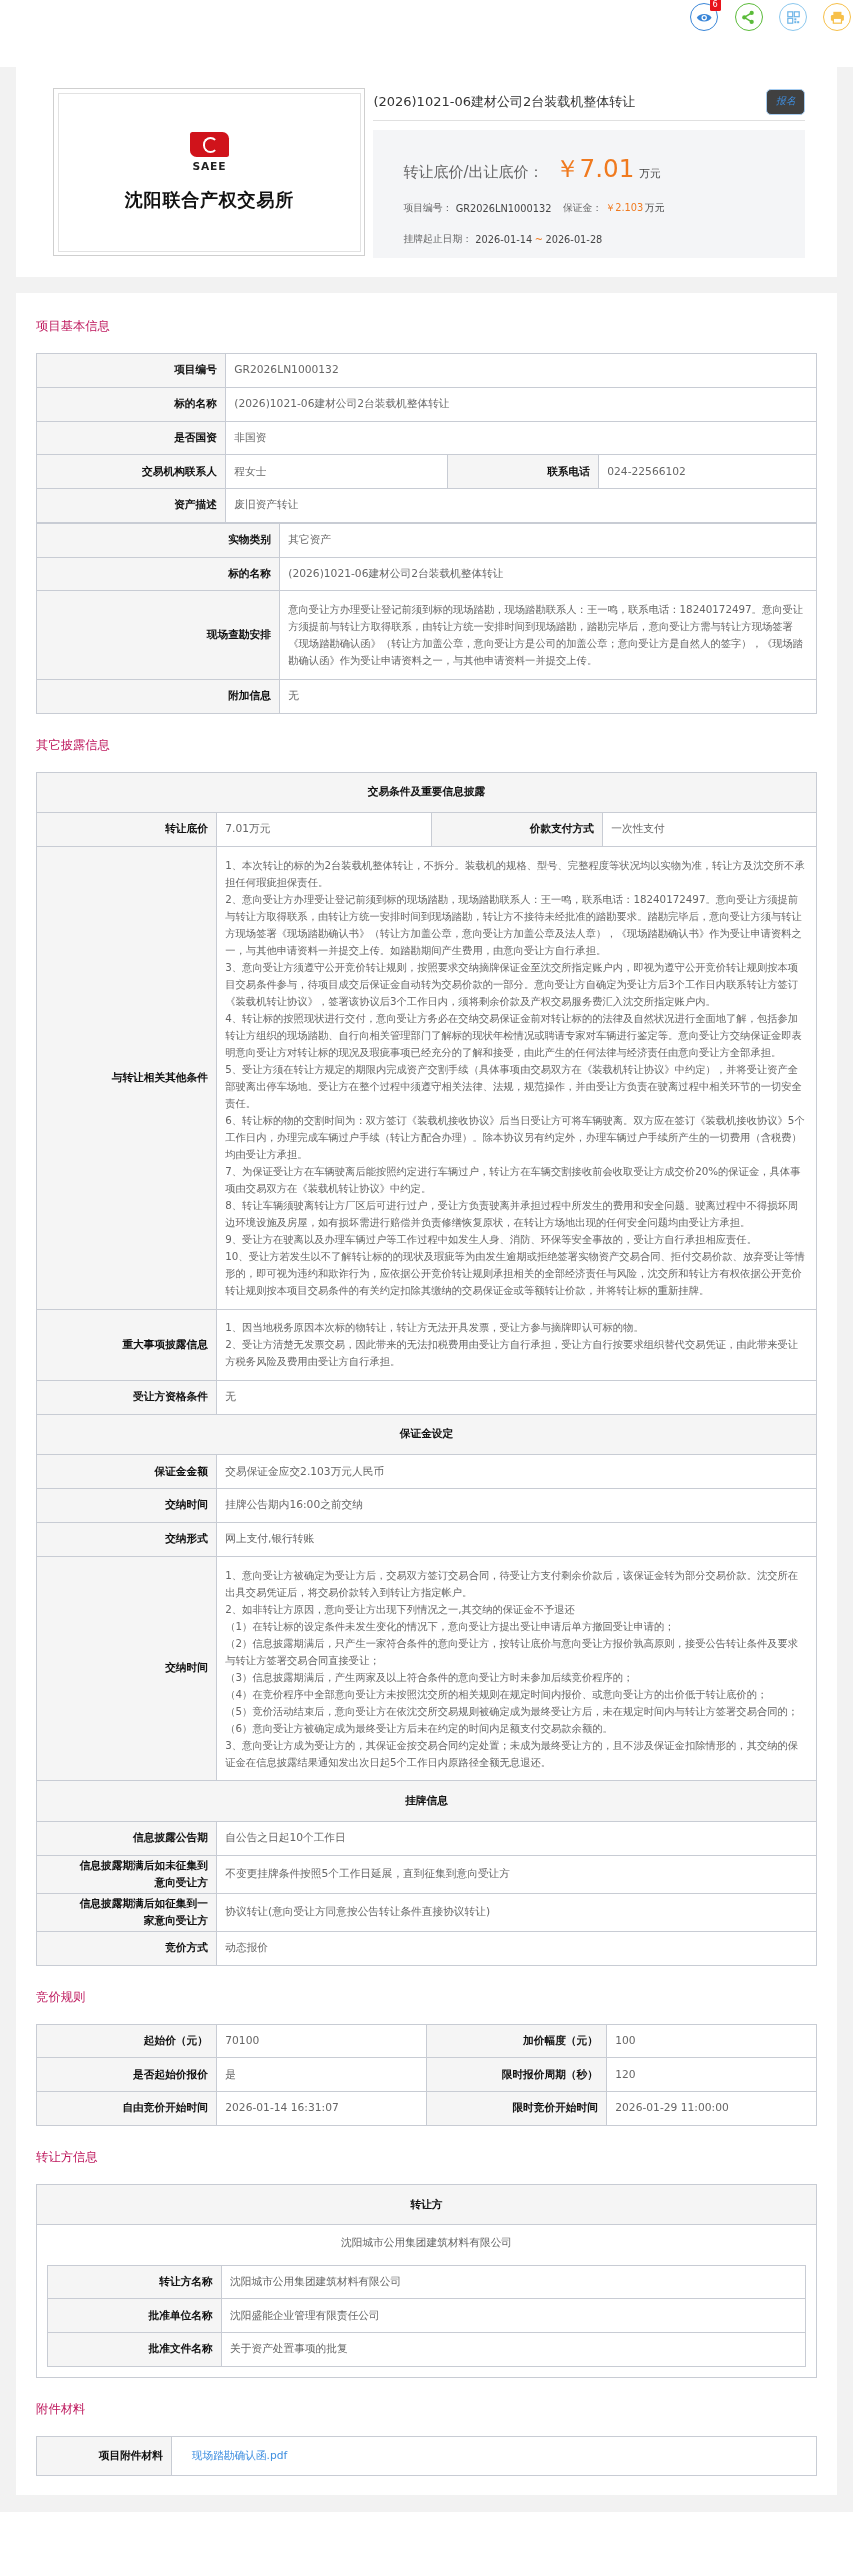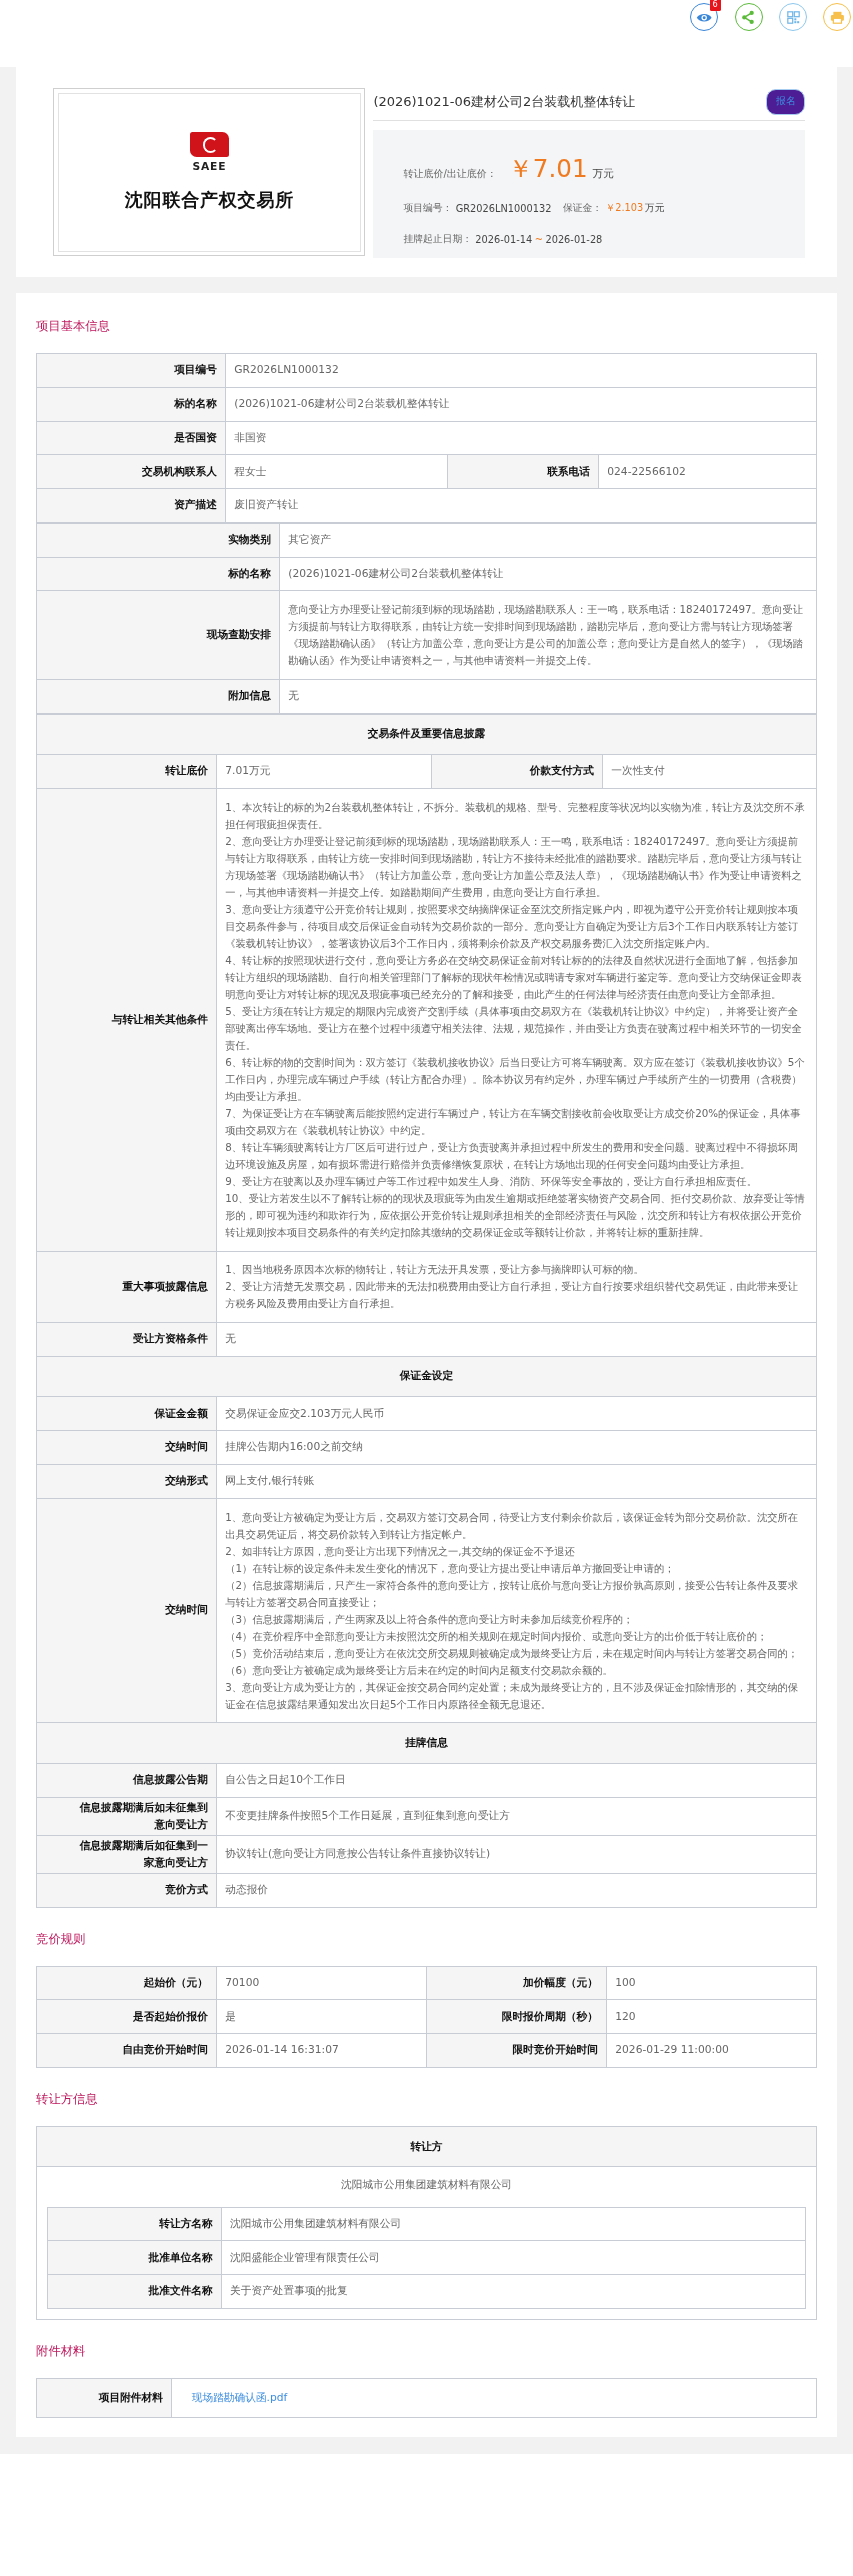--- a/index.html
+++ b/index.html
@@ -22,24 +22,24 @@
   .logo-box { position: absolute; left: 37px; top: 21.3px; width: 312px; height: 168px; border: 0.8px solid #cfcfcf; padding: 3.3px; }
   .logo-inner { width: 100%; height: 100%; border: 0.8px solid #e2e2e2; display: flex; flex-direction: column; align-items: center; justify-content: center; }
   .logo-mark { width: 39px; height: 24.6px; background: #d0131b; border-radius: 2.5px 6.6px 2.5px 6.6px; position: relative; margin-bottom: 3.3px; }
   .logo-mark:after { content: ""; position: absolute; left: 13px; top: 4.9px; width: 11.5px; height: 11.5px; border: 2.5px solid #fff; border-radius: 50%; border-right-color: transparent; }
   .logo-en { font-family: "DejaVu Sans", sans-serif; font-weight: bold; font-size: 10.7px; color: #222; letter-spacing: 0.8px; margin-bottom: 14.8px; }
   .logo-cn { font-family: "DejaVu Serif", serif; font-weight: bold; font-size: 18px; color: #111; letter-spacing: 0.8px; }
 
   .head-right { position: absolute; left: 357px; top: 16.4px; width: 432px; }
   .head-title-row { display: flex; justify-content: space-between; align-items: center; height: 38px; border-bottom: 0.8px solid #e0e0e0; }
   .head-title { font-size: 13px; color: #333; }
-  .signup-btn { width: 39px; height: 26px; border: 0.8px solid #a6ccf0; background: #4c1d95; color: #3e8ee0; border-radius: 10px; font-size: 9.8px; display: flex; align-items: center; justify-content: center; cursor: pointer; }
+  .signup-btn { width: 39px; height: 26px; border: 0.8px solid #a6ccf0; background: #404040; color: #3e8ee0; border-radius: 5px; font-size: 9.8px; display: flex; align-items: center; justify-content: center; cursor: pointer; font-style: italic; }
   .price-box { margin-top: 9px; background: #f4f5f7; height: 128px; padding: 21.3px 0 0 30px; }
   .price-row { display: flex; align-items: baseline; height: 41px; }
-  .muted { color: #666; font-size: 10px; text-align: center; }
+  .muted { color: #666; font-size: 15px; text-align: center; }
   .price-big { color: #f07a1f; font-size: 24.6px; margin: 0 4.9px 0 11.5px; }
   .price-unit { color: #444; font-size: 10.7px; }
   .info-row { height: 31px; display: flex; align-items: center; font-size: 9.8px; color: #666; }
   .info-row .v { color: #444; margin-left: 3.3px; }
   .orange { color: #f07a1f; }
 
   .section-card { padding: 19.7px 19.7px 19.7px 19.7px; }
   .section-title { color: #be185d; font-size: 12.3px; margin: 4.9px 0 18px 0; }
   .section-title.spaced { margin-top: 23px; }
 
@@ -188,20 +188,21 @@
             <td class="lbl">现场查勘安排</td>
             <td class="val long" colspan="3">意向受让方办理受让登记前须到标的现场踏勘，现场踏勘联系人：王一鸣，联系电话：18240172497。意向受让方须提前与转让方取得联系，由转让方统一安排时间到现场踏勘，踏勘完毕后，意向受让方需与转让方现场签署《现场踏勘确认函》（转让方加盖公章，意向受让方是公司的加盖公章；意向受让方是自然人的签字），《现场踏勘确认函》作为受让申请资料之一，与其他申请资料一并提交上传。</td>
           </tr>
       <tr class="row38">
             <td class="lbl">附加信息</td>
             <td class="val" colspan="3">无</td>
           </tr>
     </tbody>
       </table>
 
+    <div class="section-title spaced">其它披露信息</div>
     <table class="kv">
       <colgroup>
           <col style="width:180px">
           <col style="width:215px">
           <col style="width:171px">
           <col>
         </colgroup>
       <tbody>
           <tr>
             <td class="head" colspan="4">交易条件及重要信息披露</td>

